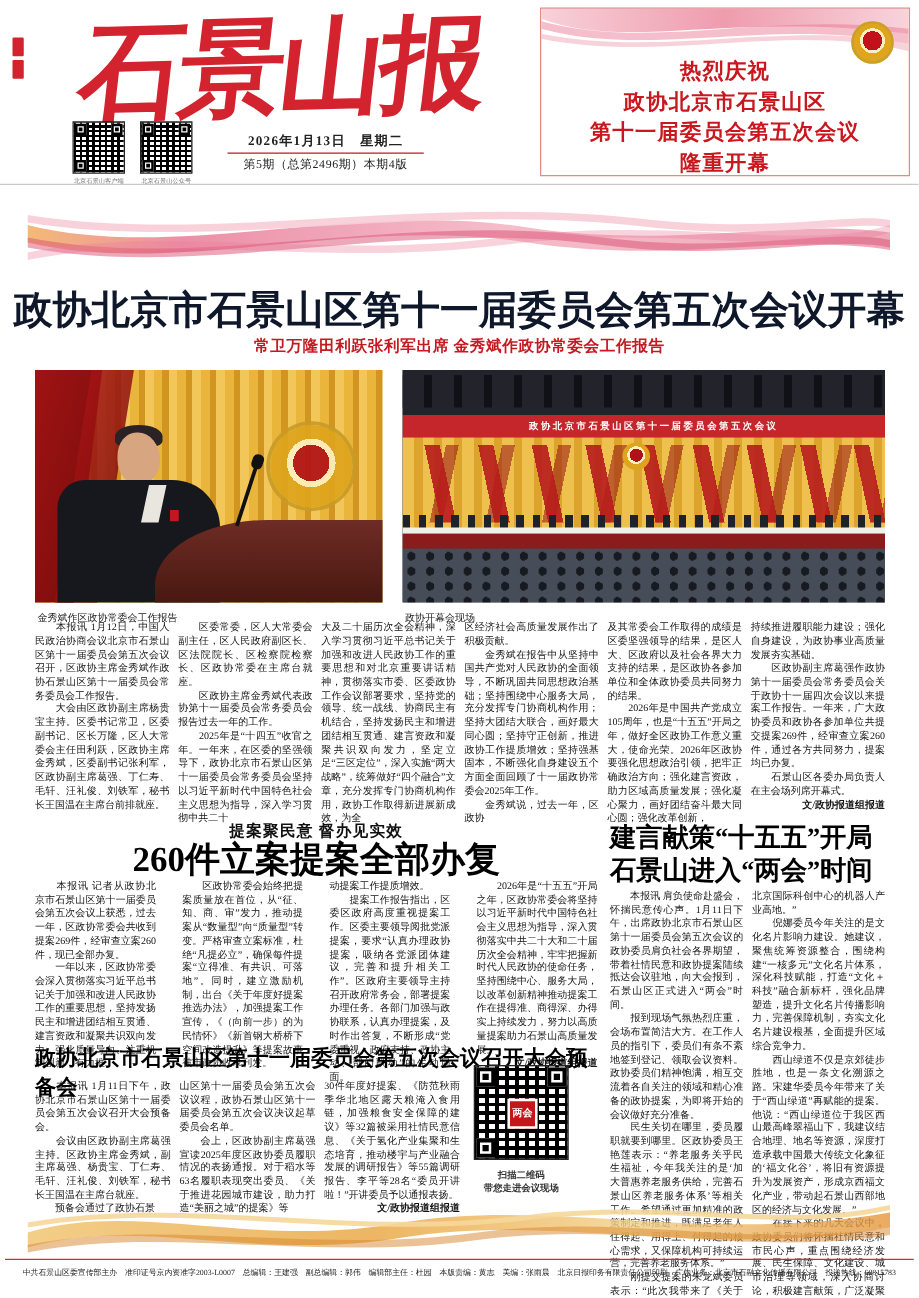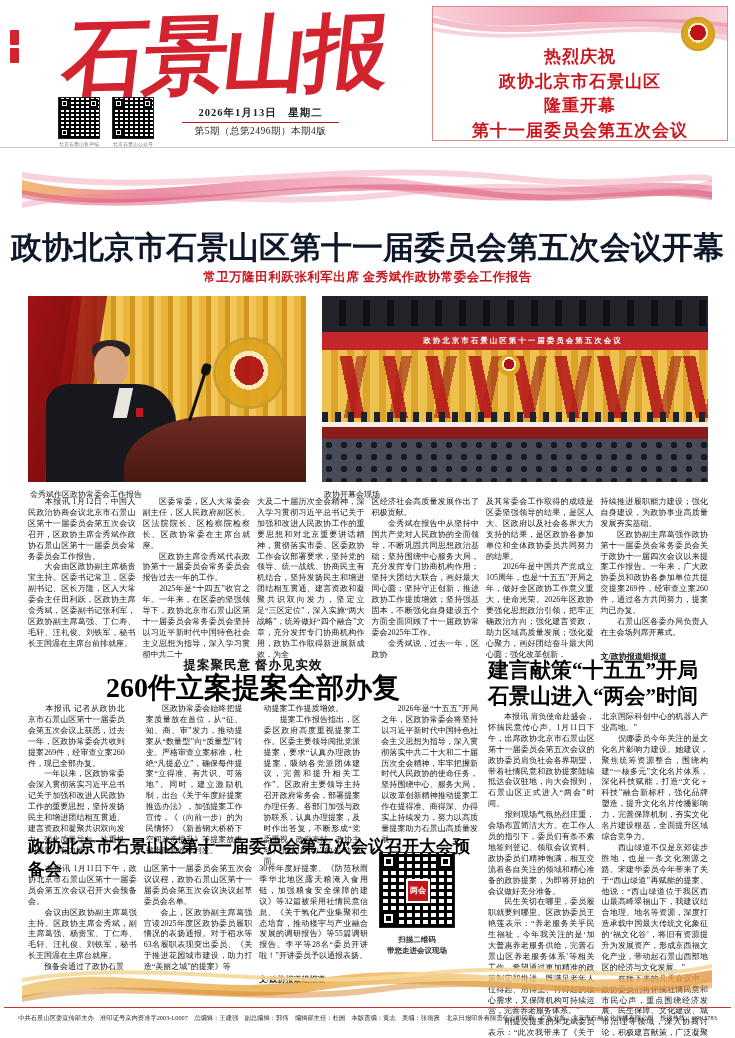--- a/index.html
+++ b/index.html
@@ -87,21 +87,21 @@
   .pr-aud { position:absolute; left:0; top:143px; width:100%; height:43px; background:#474d58;
     background-image:radial-gradient(circle 4px at 7px 6px,#171a20 85%,transparent 86%); background-size:15px 12px; }
   .photo-caption { position:absolute; font-size:8px; color:#222; }
   .cap-left { left:30px; top:489px; }
   .cap-right { left:324px; top:489px; }
 
   
   .art { position:absolute; display:flex; gap:7px; }
   .col { flex:1; font-size:8px; line-height:10.9px; text-align:justify; color:#141414; }
   .coltext { white-space:pre-wrap; display:block; }
-  .byline { font-weight:bold; text-align:left; margin-top:13px; font-size:8px; }
+  .byline { font-weight:bold; text-align:right; margin-top:0; font-size:8px; }
 
   .art1 { left:28px; top:497px; width:680px; height:160px; }
 
   .sec2-kicker { position:absolute; left:28px; top:657px; width:450px; text-align:center;
     font-size:12.5px; font-weight:bold; color:#111; letter-spacing:1px; }
   .sec2-headline { position:absolute; left:28px; top:669px; width:450px; text-align:center;
     font-size:28px; font-weight:bold; color:#000; letter-spacing:0px; }
   .art2 { left:28px; top:704px; width:450px; height:158px;gap:21px; }
 
   .sec3-headline { position:absolute; left:488px; top:657px; width:220px; text-align:left;
@@ -189,22 +189,22 @@
         </linearGradient>
       </defs>
       <path d="M0,8 C70,34 150,2 296,20 L296,0 L0,0 Z" fill="url(#pg1)" opacity="0.85"></path>
       <path d="M0,16 C90,40 180,6 296,28 L296,16 C180,2 90,34 0,10 Z" fill="#e86e8c" opacity="0.45"></path>
       <path d="M0,24 C100,44 200,10 296,34 L296,28 C200,8 100,40 0,20 Z" fill="#f2a6b8" opacity="0.5"></path>
     </svg>
     <div class="promo-emblem"></div>
     <div class="promo-text">
       <div>热烈庆祝</div>
       <div>政协北京市石景山区</div>
+      <div>第十一届委员会第五次会议</div>
       <div>隆重开幕</div>
-      <div>第十一届委员会第五次会议</div>
     </div>
   </div>
 
   <svg class="ribbon-band" viewBox="0 0 690 58" preserveAspectRatio="none">
     <defs>
       <linearGradient id="rb1" x1="0" y1="0" x2="1" y2="0">
         <stop offset="0" stop-color="#f0a24a"></stop>
           <stop offset="0.18" stop-color="#e56a8a"></stop>
         <stop offset="0.55" stop-color="#f2a6b8"></stop>
           <stop offset="1" stop-color="#e88ca4"></stop>

